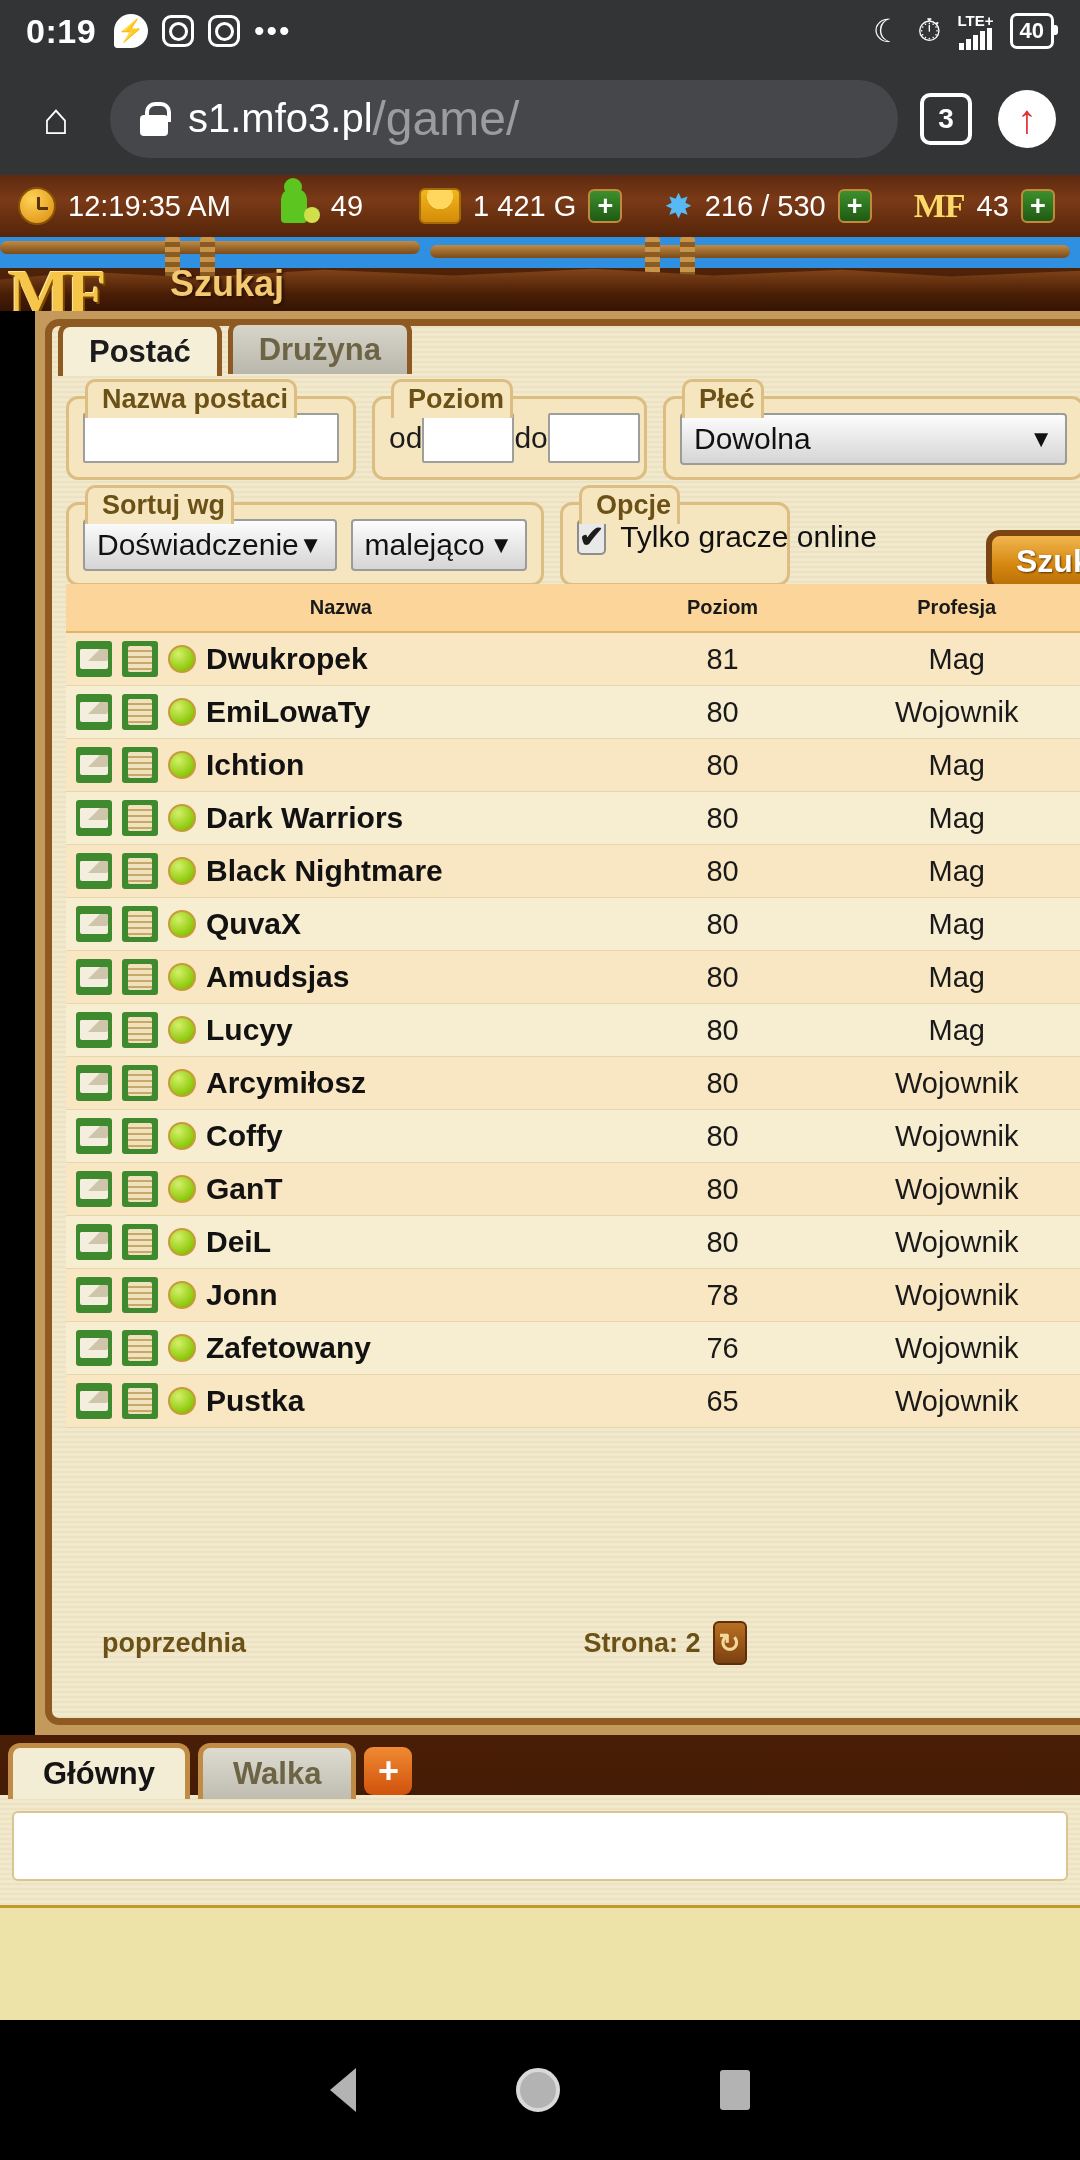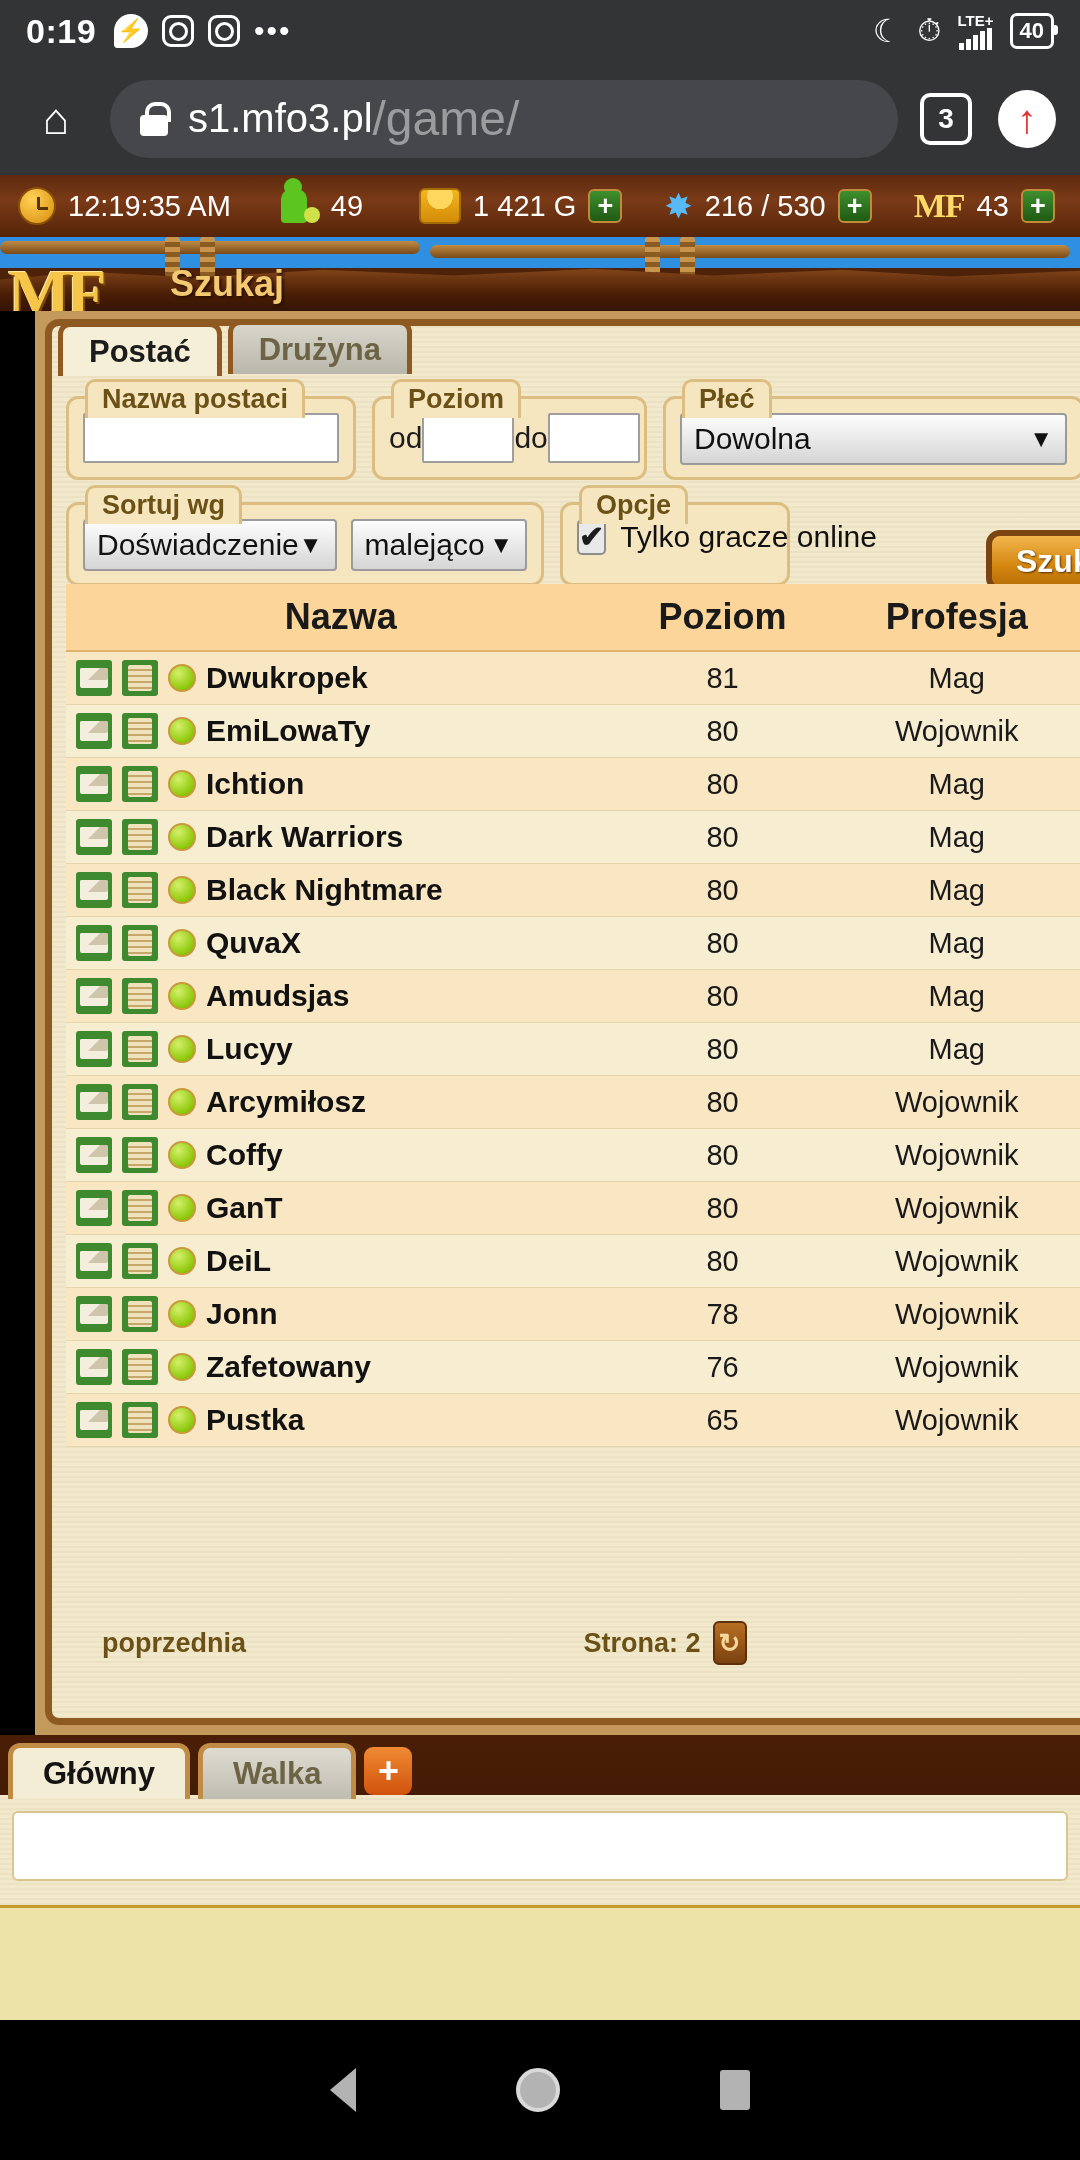--- a/index.html
+++ b/index.html
@@ -183,21 +183,21 @@
 
   .form-area { position:absolute; top:58px; left:0; width:100%; padding: 12px 14px 0 14px; }
 
   .fieldset {
     border: 3px solid #dcbd82; border-radius: 12px;
     background: #f6e6c0; position: relative; padding: 14px 14px 12px 14px;
   }
   .legend {
     position:absolute; top:-20px; left:16px;
     background:#f6e6c0; border:3px solid #dcbd82; border-bottom:none;
-    border-radius: 10px 10px 0 0; padding: 2px 14px 3px 14px;
+    border-radius: 10px 10px 0 0; padding: 2px 6px 3px 14px;
     font-size: 27px; font-weight: bold; color:#6b5116;
   }
   .row1 { display:flex; gap: 16px; align-items: stretch; }
   .fs-name { width: 290px; }
   .fs-level { width: 275px; }
   .fs-sex { flex: 1; }
   .row2 { display:flex; gap: 16px; align-items: stretch; margin-top: 22px; }
   .fs-sort { width: 478px; }
   .fs-opts { width: 230px; }
 
@@ -240,21 +240,21 @@
     border: 6px solid #7b4512; border-radius: 14px;
     display:flex; align-items:center; justify-content:flex-start; padding-left: 24px;
     color:#fff; font-size:32px; font-weight:bold; text-shadow:1px 1px 2px #5a3000;
     overflow:hidden;
   }
 
   
   .table-wrap { position:absolute; top: 258px; left: 14px; right: 14px; }
   table { width:100%; border-collapse: collapse; }
   thead th {
-    background: #fbd59a; color:#1a1a1a; font-size: 36px; font-weight: bold;
+    background: #fbd59a; color:#1a1a1a; font-size: 20px; font-weight: bold;
     padding: 12px 0; border-bottom: 2px solid #e0b468;
   }
   th.c-name { width: 54%; }
   th.c-lvl { width: 21%; }
   th.c-prof { width: 25%; }
   tbody td { font-size: 29px; padding: 8px 0; }
   tbody tr.odd  { background: #f7edd1; }
   tbody tr.even { background: #f9e7c3; }
   tbody tr { border-bottom: 1px solid #e6d6ac; }
   td.name { padding-left: 10px; }

